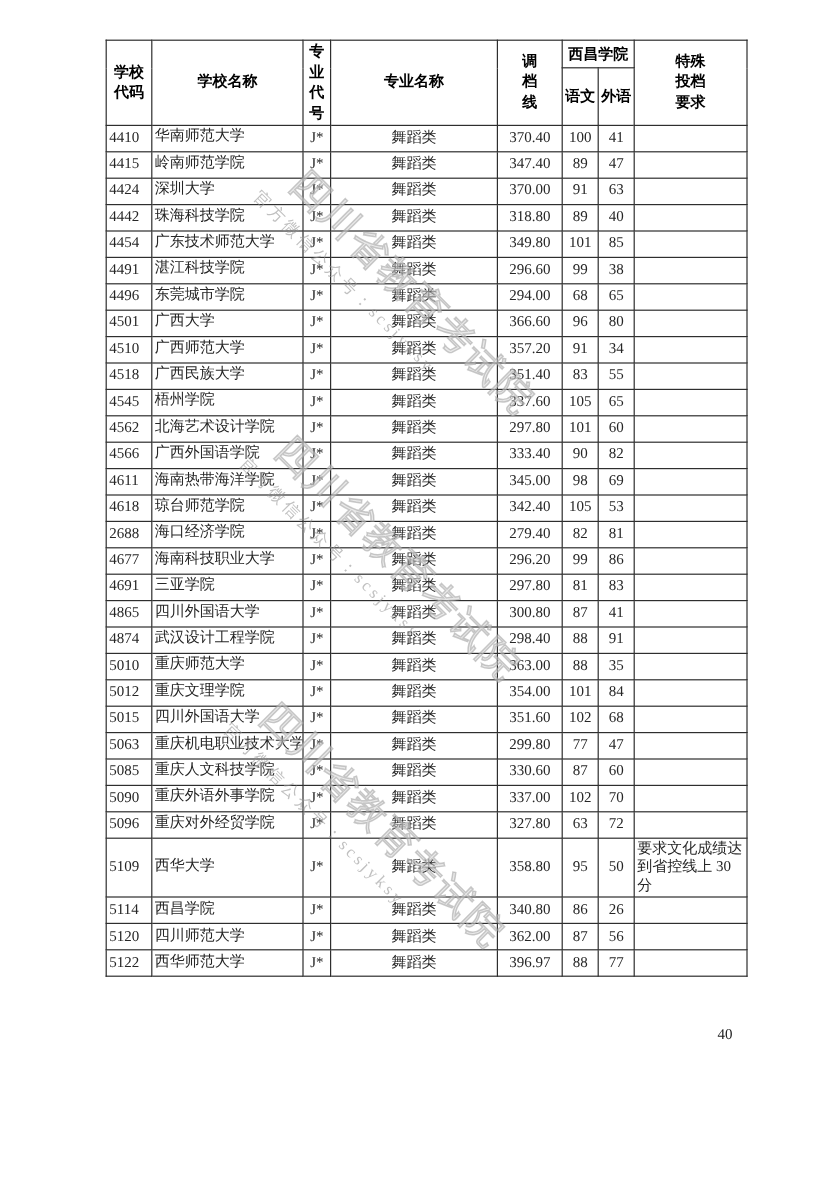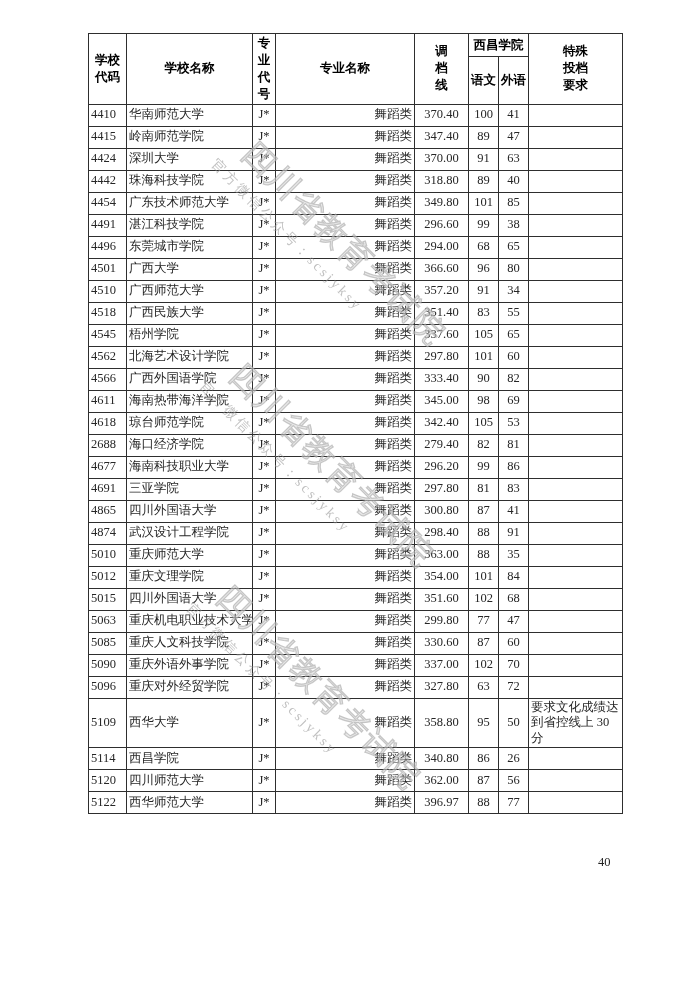--- a/index.html
+++ b/index.html
@@ -38,23 +38,23 @@
   .score-table thead tr.h1 th { height: 23px; }
   .score-table thead tr.h2 th { height: 47px; }
   .score-table tbody td {
     font-size: 12.5px;
     height: 22px;
     padding: 1px 2px;
     line-height: 1.25;
     color: #262626;
   }
   td.c-code  { color: #333; }
-  td.c-name  { text-align: left; padding-left: 5px; white-space: nowrap; }
+  td.c-name  { text-align: left; padding-left: 5px; white-space: nowrap; font-family: Liberation Mono, monospace; }
   td.c-mcode { text-align: center; }
-  td.c-mname { text-align: right; padding-left: 5px; }
+  td.c-mname { text-align: center; padding-left: 5px; }
   td.c-score { text-align: center; font-weight: normal; color: #000; font-size: 13px; word-spacing: 3px; }
   td.c-chn, td.c-for { text-align: center; color: #3a3a3a; }
   td.c-special { font-size: 12px; text-align: left; padding: 2px 3px; line-height: 1.55; color: #1f1f1f; }
   
   .watermark {
     position: absolute;
     width: 340px;
     transform: rotate(45deg);
     transform-origin: center center;
     pointer-events: none;

